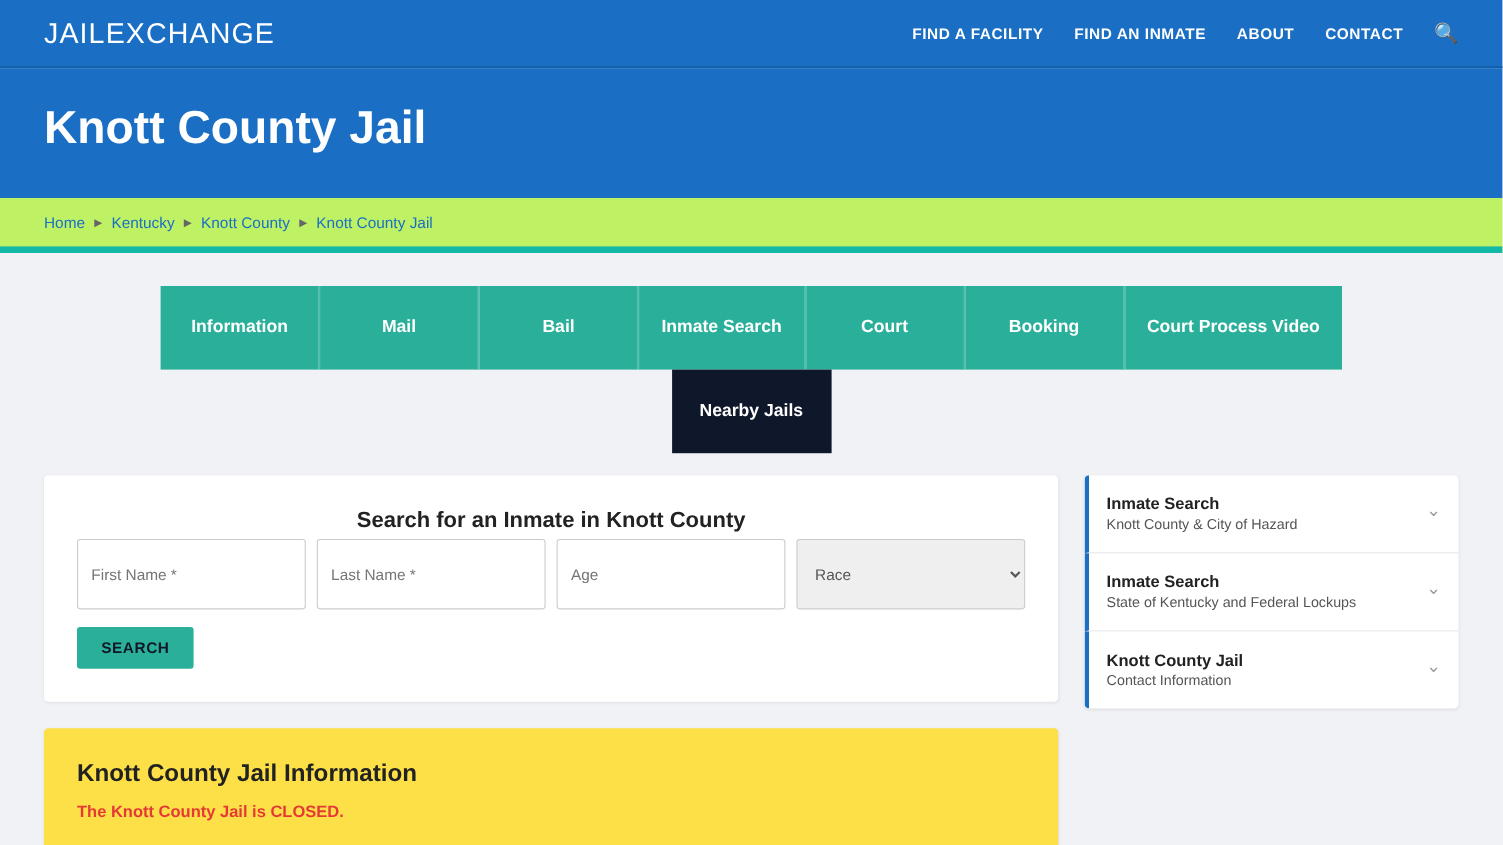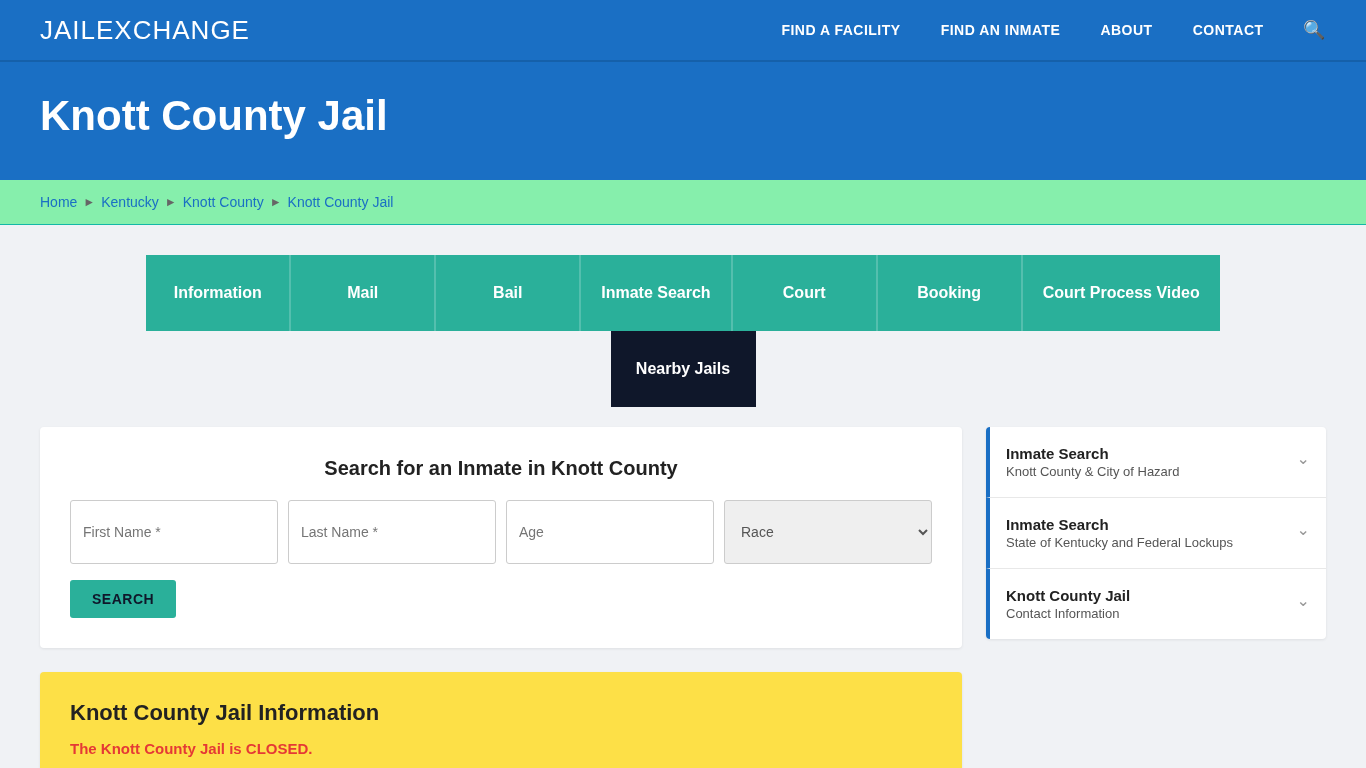--- a/index.html
+++ b/index.html
@@ -18,21 +18,21 @@
     .logo {
       font-size: 26px;
       font-weight: 900;
       color: #fff;
       letter-spacing: 1px;
     }
     .logo span { color: #fff; font-weight: 400; }
     .nav {
       display: flex;
       align-items: center;
-      gap: 40px;
+      gap: 28px;
     }
     .nav a {
       color: #fff;
       text-decoration: none;
       font-size: 14px;
       font-weight: 700;
       letter-spacing: 0.5px;
     }
     .search-icon-btn {
       background: none;
@@ -48,23 +48,23 @@
       padding: 30px 40px 40px;
     }
     .hero h1 {
       color: #fff;
       font-size: 42px;
       font-weight: 800;
     }
 
     
     .breadcrumb-bar {
-      background: #86efac;
+      background: #bef264;
       padding: 14px 40px;
-      border-bottom: 1px solid #14b8a6;
+      border-bottom: 6px solid #14b8a6;
     }
     .breadcrumb {
       display: flex;
       align-items: center;
       gap: 6px;
       font-size: 14px;
     }
     .breadcrumb a {
       color: #1a6fc4;
       text-decoration: none;
@@ -126,21 +126,21 @@
       background: #fff;
       border-radius: 4px;
       padding: 30px 30px 30px;
       margin-bottom: 24px;
       box-shadow: 0 1px 3px rgba(0,0,0,0.08);
     }
     .search-card h2 {
       text-align: center;
       font-size: 20px;
       font-weight: 700;
-      margin-bottom: 20px;
+      margin-bottom: 5px;
       color: #222;
     }
     .search-fields {
       display: flex;
       gap: 10px;
       margin-bottom: 16px;
       flex-wrap: wrap;
     }
     .search-fields input,
     .search-fields select {

